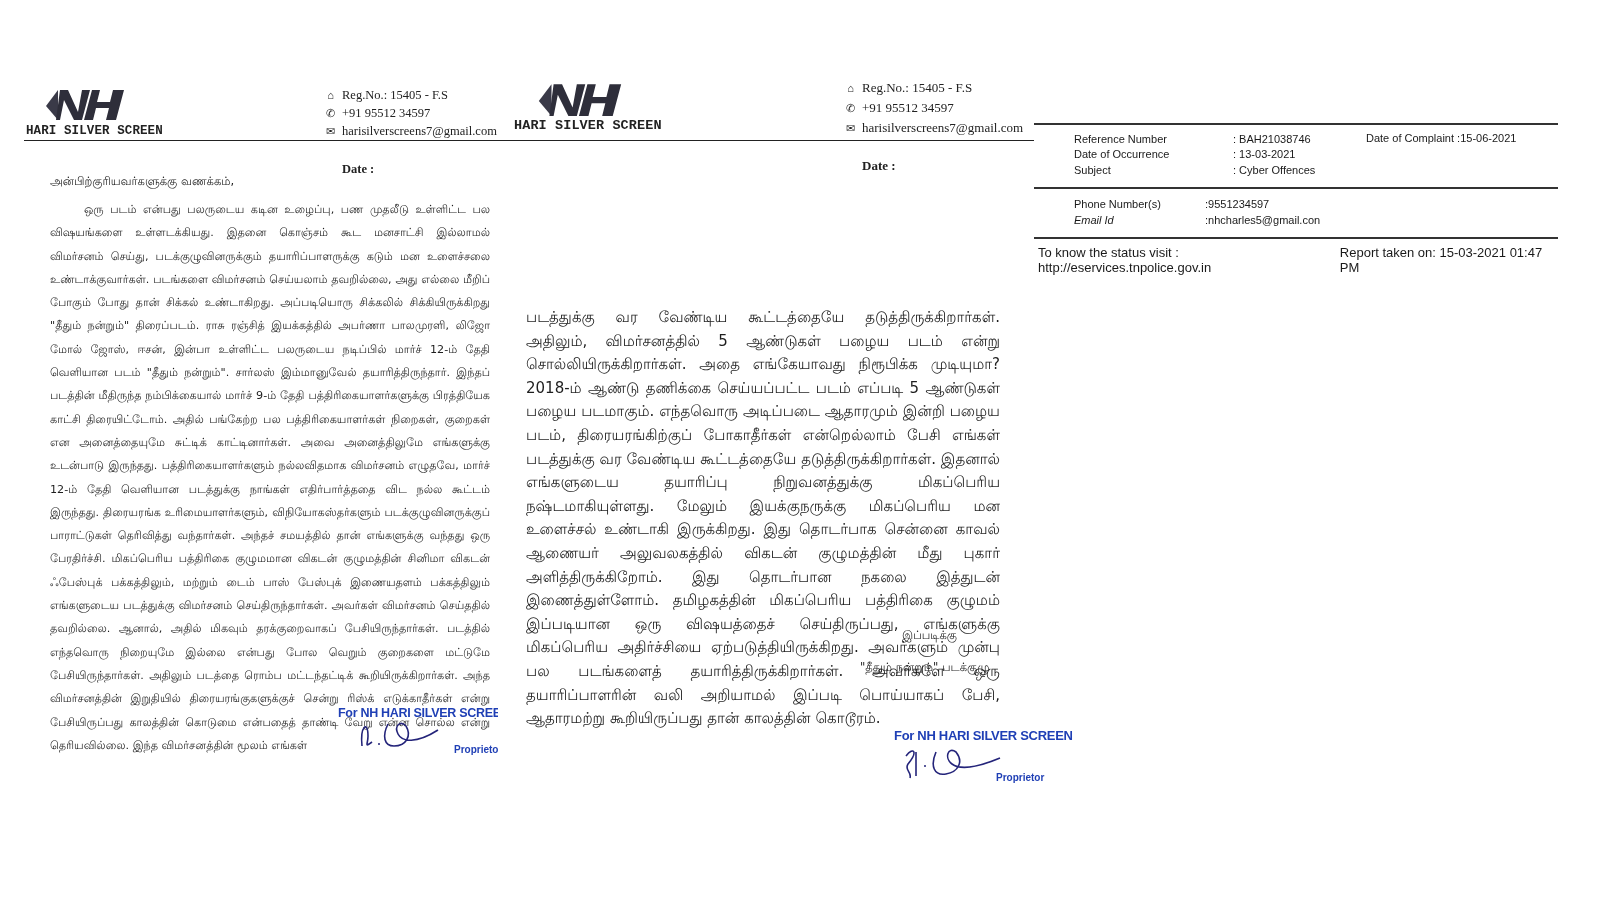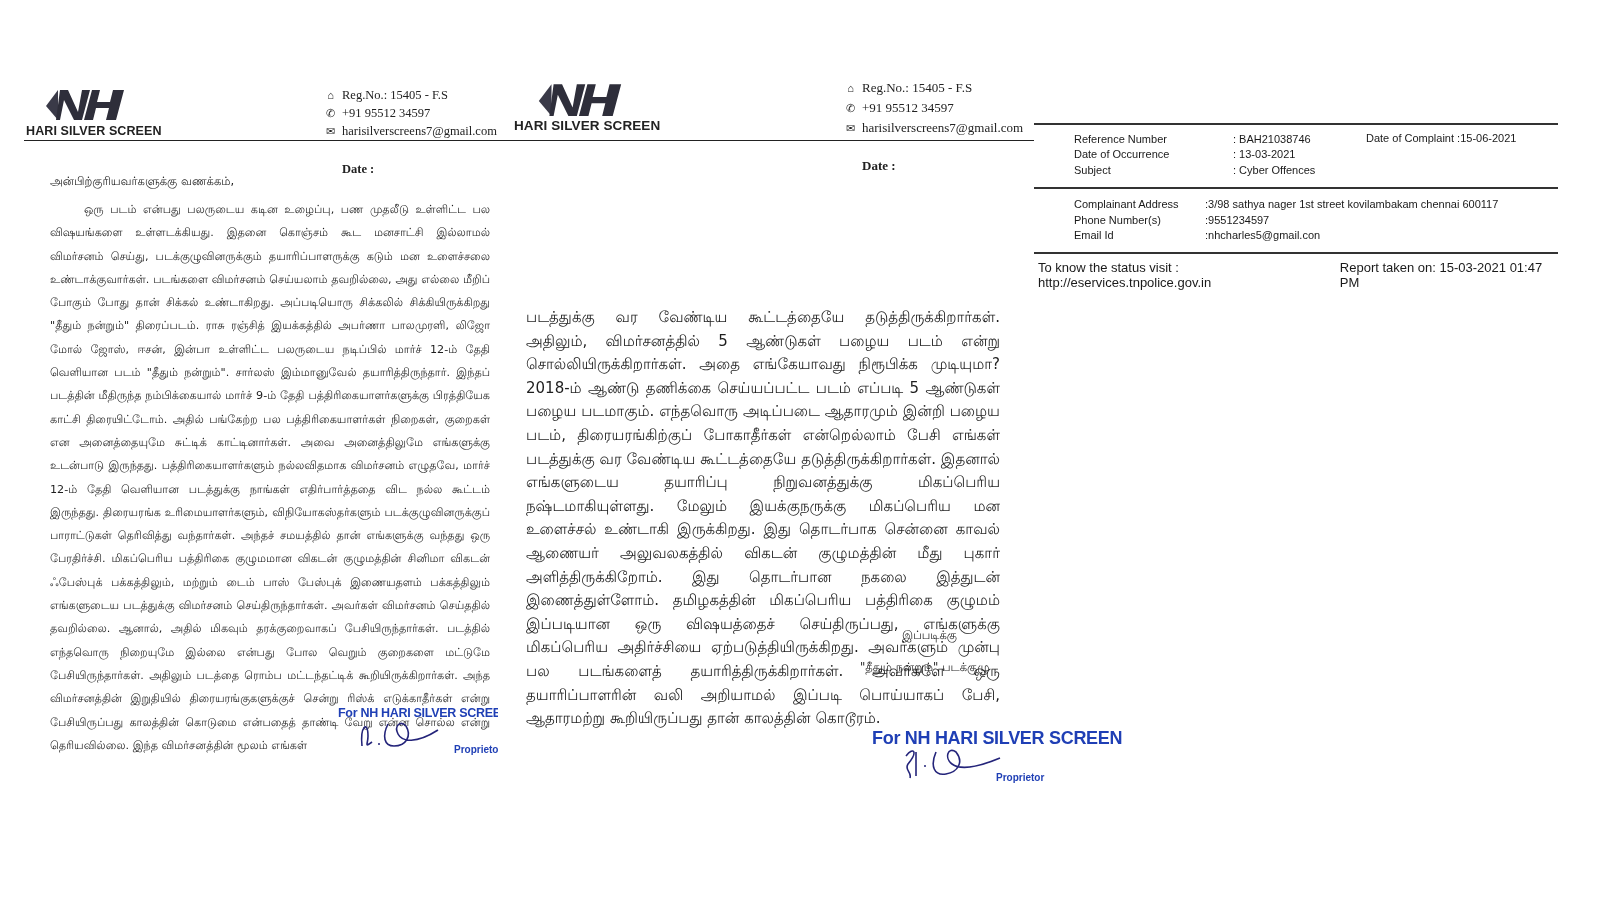--- a/index.html
+++ b/index.html
@@ -2,21 +2,21 @@
 <html><head>
 <meta charset="utf-8">
 <style>
   html, body { margin:0; padding:0; }
   body { width:1600px; height:900px; background:#ffffff; position:relative; overflow:hidden;
          font-family:"DejaVu Sans", sans-serif; color:#1a1a1a; }
   .page { position:absolute; background:#fff; }
   .letter-head { position:relative; height:60px; border-bottom:2px solid #333; }
   .logo { position:absolute; left:20px; top:0; }
   .logo svg { display:block; }
-  .brand { position:absolute; font-family:Liberation Sans, sans-serif; font-weight:bold; font-size:12.5px; color:#222; letter-spacing:0.1px; white-space:nowrap; }
+  .brand { position:absolute; font-family:Liberation Mono, monospace; font-weight:bold; font-size:12.5px; color:#222; letter-spacing:0.1px; white-space:nowrap; }
   .contact { position:absolute; font-family:"Liberation Serif", serif; font-size:12.5px; color:#222; line-height:18px; white-space:nowrap; }
   .contact .row { display:flex; align-items:center; gap:5px; }
   .contact .ic { width:13px; height:11px; display:inline-block; font-size:11px; line-height:11px; text-align:center; }
   .date-label { position:absolute; font-family:"Liberation Serif", serif; font-size:12.5px; font-weight:bold; color:#222; }
   .body-text { position:absolute; font-size:11.2px; line-height:23.3px; color:#1e1e1e; text-align:justify; }
   .body-text p { margin:0; }
   .indent { text-indent:34px; }
   .salutation { position:absolute; font-size:11.5px; color:#1e1e1e; }
   .sign-for { position:absolute; font-family:"Liberation Sans", sans-serif; font-size:12.5px; font-weight:bold; color:#1f3fb5; white-space:nowrap; letter-spacing:-0.3px; }
   .proprietor { position:absolute; font-family:"Liberation Sans", sans-serif; font-size:10px; font-weight:bold; color:#1f3fb5; }
@@ -95,21 +95,21 @@
           <span>harisilverscreens7@gmail.com</span>
         </div>
     </div>
   </div>
   <div class="date-label" style="left:364px; top:80px; font-size:13px;">Date :</div>
   <div class="body-text" style="left:28px; top:228px; width:474px; font-size:15px; line-height:23.6px;">
     <p>படத்துக்கு வர வேண்டிய கூட்டத்தையே தடுத்திருக்கிறார்கள். அதிலும், விமர்சனத்தில் 5 ஆண்டுகள் பழைய படம் என்று சொல்லியிருக்கிறார்கள். அதை எங்கேயாவது நிரூபிக்க முடியுமா? 2018-ம் ஆண்டு தணிக்கை செய்யப்பட்ட படம் எப்படி 5 ஆண்டுகள் பழைய படமாகும். எந்தவொரு அடிப்படை ஆதாரமும் இன்றி பழைய படம், திரையரங்கிற்குப் போகாதீர்கள் என்றெல்லாம் பேசி எங்கள் படத்துக்கு வர வேண்டிய கூட்டத்தையே தடுத்திருக்கிறார்கள். இதனால் எங்களுடைய தயாரிப்பு நிறுவனத்துக்கு மிகப்பெரிய நஷ்டமாகியுள்ளது. மேலும் இயக்குநருக்கு மிகப்பெரிய மன உளைச்சல் உண்டாகி இருக்கிறது. இது தொடர்பாக சென்னை காவல் ஆணையர் அலுவலகத்தில் விகடன் குழுமத்தின் மீது புகார் அளித்திருக்கிறோம். இது தொடர்பான நகலை இத்துடன் இணைத்துள்ளோம். தமிழகத்தின் மிகப்பெரிய பத்திரிகை குழுமம் இப்படியான ஒரு விஷயத்தைச் செய்திருப்பது, எங்களுக்கு மிகப்பெரிய அதிர்ச்சியை ஏற்படுத்தியிருக்கிறது. அவர்களும் முன்பு பல படங்களைத் தயாரித்திருக்கிறார்கள். அவர்களே ஒரு தயாரிப்பாளரின் வலி அறியாமல் இப்படி பொய்யாகப் பேசி, ஆதாரமற்று கூறியிருப்பது தான் காலத்தின் கொடூரம்.</p>
   </div>
   <div class="closing" style="left:404px; top:550px;">இப்படிக்கு</div>
   <div class="closing" style="left:362px; top:582px;">"தீதும் நன்றும்" படக்குழு</div>
-  <div class="sign-for" style="left:374px; top:650px; font-size:18px;">For NH HARI SILVER SCREEN</div>
+  <div class="sign-for" style="left:396px; top:650px; font-size:13px;">For NH HARI SILVER SCREEN</div>
   <svg class="signature" style="left:398px; top:664px;" width="110" height="40" viewBox="0 0 110 40">
     <path d="M10,14 C18,4 22,10 12,22 C8,28 16,30 14,36 M20,10 l0,24 M28,24 l2,0 M40,10 C34,24 38,34 50,32 C62,30 68,20 60,10 C52,4 48,16 56,22 C64,28 80,26 104,16" stroke="#24247a" stroke-width="1.6" fill="none"></path>
   </svg>
   <div class="proprietor" style="left:498px; top:694px;">Proprietor</div>
 </div>
 
 <div class="cpl">
   <div class="rule"></div>
   <div style="position:relative; padding-top:6px;">
     <table>
@@ -127,29 +127,25 @@
             <td class="val">: Cyber Offences</td>
           </tr>
     </tbody>
       </table>
     <div style="position:absolute; left:332px; top:7px; white-space:nowrap;">Date of Complaint :15-06-2021</div>
   </div>
   <div class="rule" style="margin-top:9px;"></div>
   <table style="margin-top:8px;">
     <tbody>
     <tr>
-          <td class="lbl" style="width:131px;">Complainant Address</td>
-          <td>:3/98 sathya nager 1st street kovilambakam chennai 600117</td>
-        </tr>
-    <tr>
           <td class="lbl" style="width:131px;">Phone Number(s)</td>
           <td>:9551234597</td>
         </tr>
     <tr>
-          <td class="lbl" style="width:131px;">Email Id</td>
+          <td class="lbl" style="width:131px;font-style:italic;">Email Id</td>
           <td>:nhcharles5@gmail.con</td>
         </tr>
   </tbody>
     </table>
   <div class="rule" style="margin-top:9px;"></div>
   <div class="foot">
     <span>To know the status visit : http://eservices.tnpolice.gov.in</span>
     <span>Report taken on: 15-03-2021 01:47 PM</span>
   </div>
 </div>

